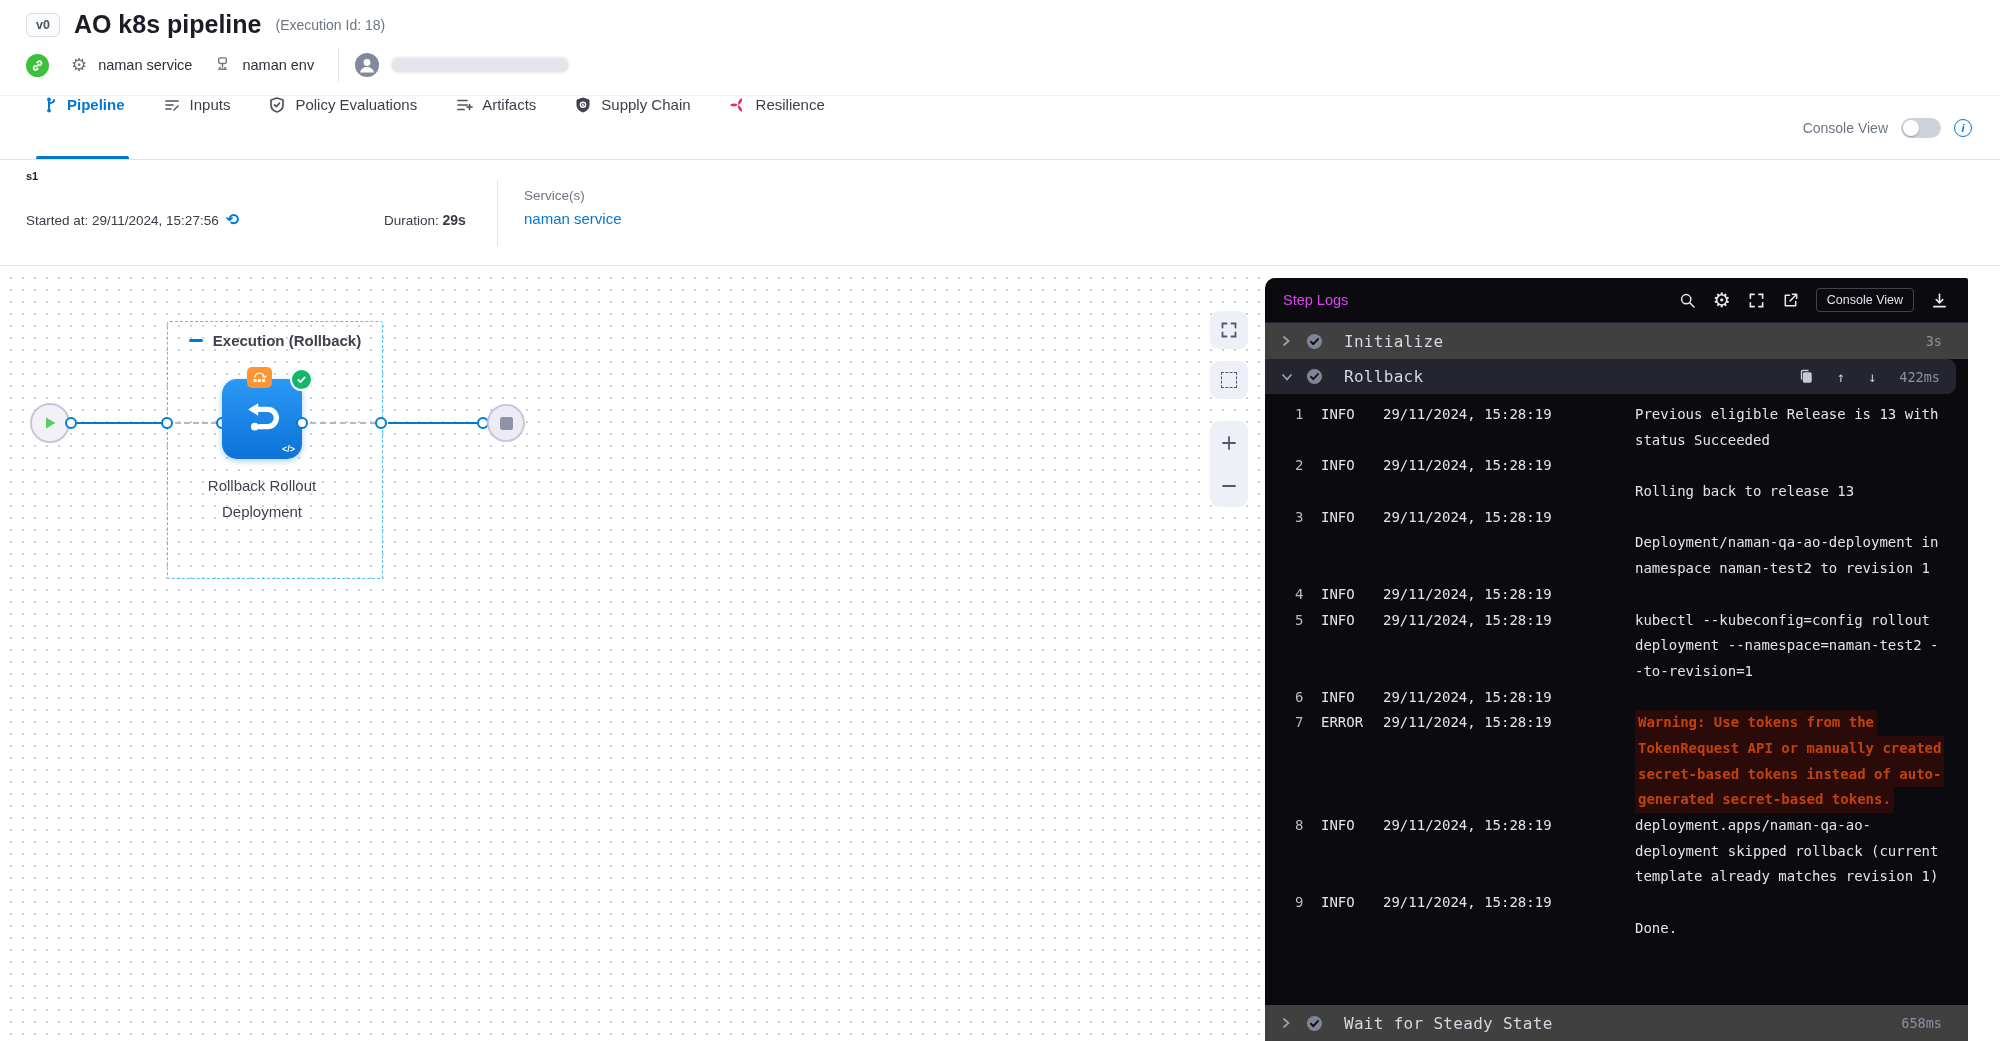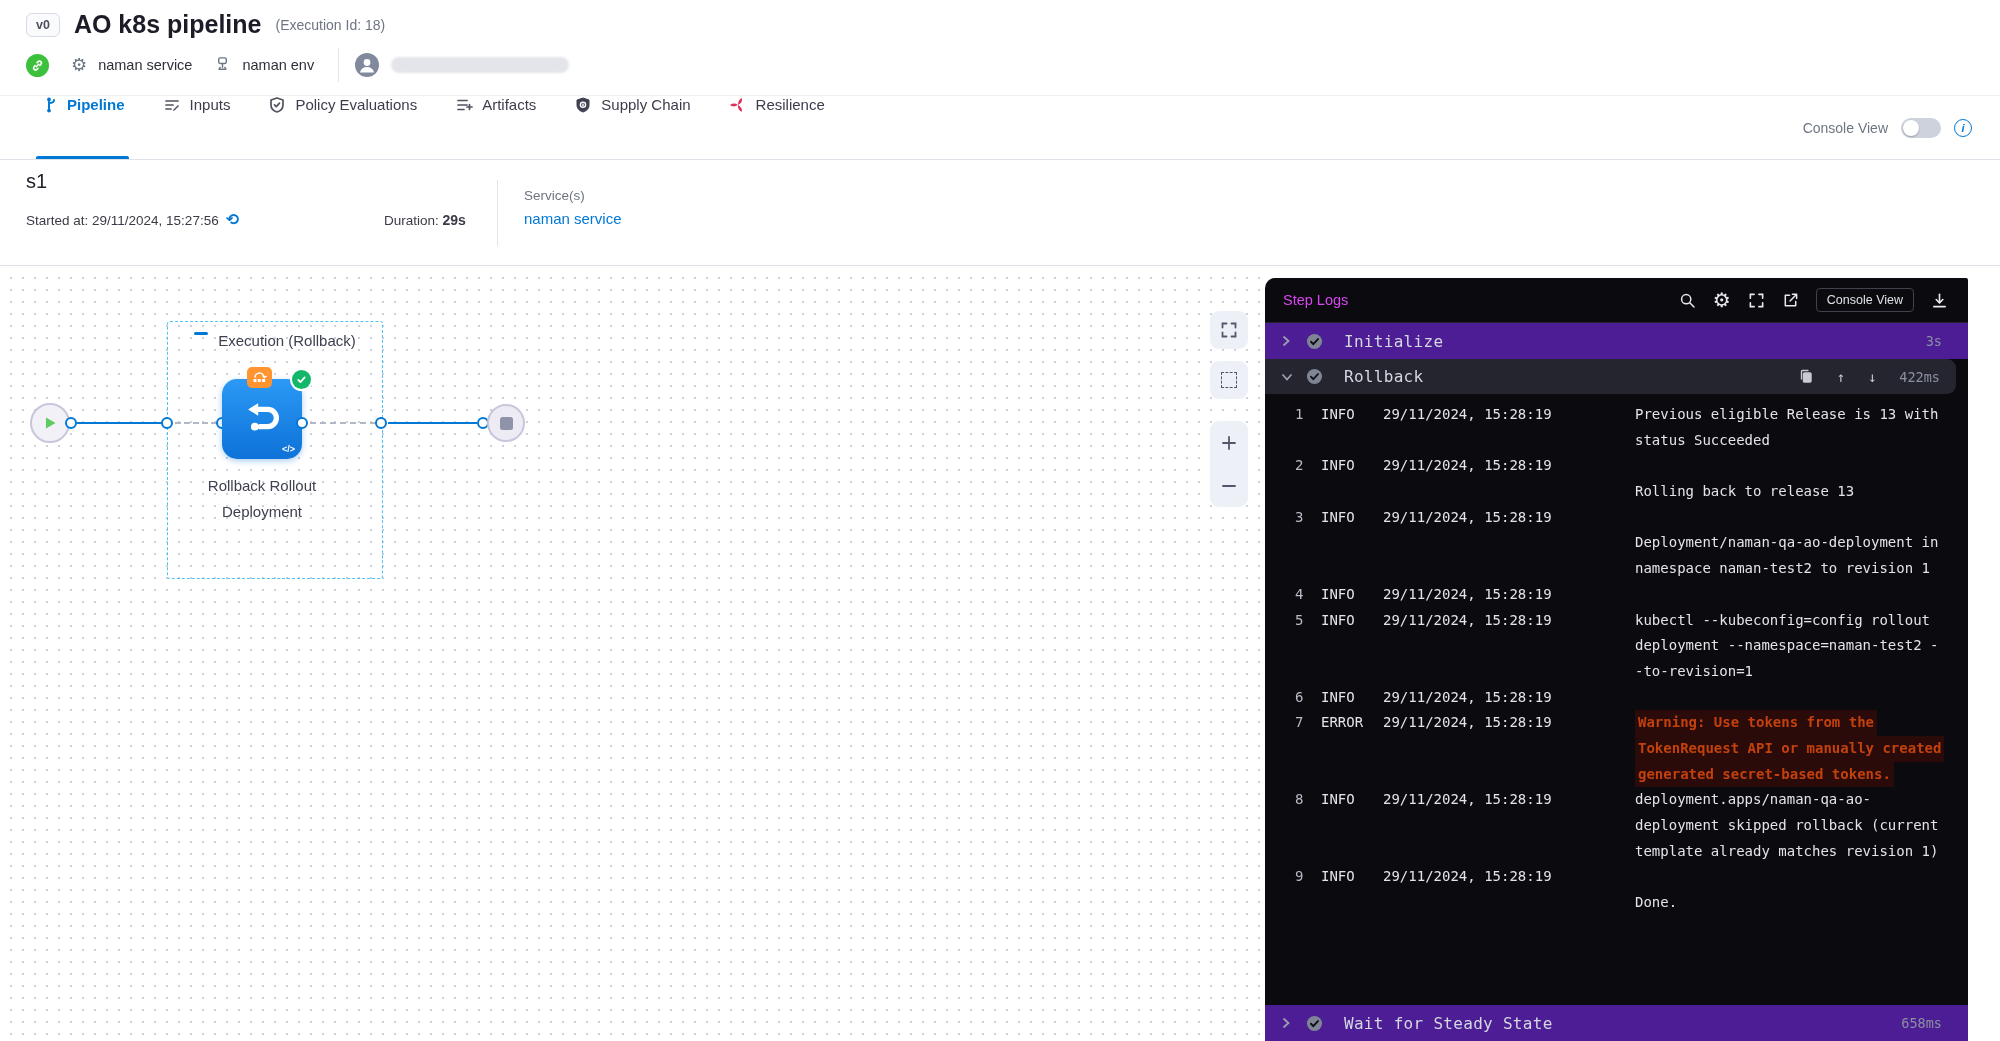--- a/index.html
+++ b/index.html
@@ -31,21 +31,21 @@
   .tab.active::after { content:""; position:absolute; left:-4px; right:-4px; bottom:0; height:3px; background:#0278d5; border-radius:2px 2px 0 0; }
   .tabbar-right { position:absolute; right:28px; top:0; height:100%; display:flex; align-items:center; gap:13px; }
   .cv-label { font-size:14px; color:#6e7582; }
   .toggle { width:40px; height:20px; border-radius:10px; background:#cdd2dc; position:relative; }
   .toggle .knob { position:absolute; left:2px; top:2px; width:16px; height:16px; border-radius:50%; background:#fff; box-shadow:0 1px 2px rgba(0,0,0,.25); }
   .info-circle { width:18px; height:18px; border-radius:50%; border:1.6px solid #0278d5; color:#0278d5;
     font-size:11px; font-weight:bold; display:flex; align-items:center; justify-content:center; font-style:italic; }
 
   
   .stagebar { position:relative; height:106px; border-bottom:1px solid #dfe2e9; }
-  .stage-name { position:absolute; left:26px; top:10px; font-size:20px; font-weight:normal; color:#22222a; }
+  .stage-name { position:absolute; left:26px; top:10px; font-size:11px; font-weight:bold; color:#22222a; }
   .started { position:absolute; left:26px; top:52px; font-size:13.5px; color:#3a3b47; display:flex; align-items:center; gap:7px; }
   .history-ic { color:#0278d5; font-size:16px; font-weight:bold; line-height:1; }
   .duration { position:absolute; left:384px; top:52px; font-size:13.5px; color:#3a3b47; }
   .duration b { font-size:14px; }
   .stage-div { position:absolute; left:497px; top:20px; width:1px; height:66px; background:#e2e4eb; }
   .svc-block { position:absolute; left:524px; top:28px; }
   .env-block { position:absolute; left:845px; top:28px; }
   .blk-label { font-size:13.5px; color:#6e7582; }
   .blk-link { font-size:15px; color:#0278d5; margin-top:7px; cursor:pointer; }
 
@@ -59,21 +59,21 @@
   .g-abs { position:absolute; }
   .start-node { left:30px; top:136px; width:40px; height:40px; border-radius:50%;
     background:#f2f1f8; border:2px solid #c9c5da; display:flex; align-items:center; justify-content:center; }
   .end-node { left:487px; top:137px; width:38px; height:38px; border-radius:50%;
     background:#edecf4; border:2px solid #c9c5da; display:flex; align-items:center; justify-content:center; }
   .end-sq { width:13px; height:13px; border-radius:2.5px; background:#8e93a8; }
   .solid-line { height:0; border-top:2px solid #0278d5; top:155px; }
   .dash-line { height:0; border-top:2px dashed #b4b8c4; top:155px; }
   .port { width:12px; height:12px; border-radius:50%; background:#fff; border:2.5px solid #0278d5; top:150px; }
   .exec-box { left:167px; top:54px; width:216px; height:258px; border:1.6px dashed #4fc3f7; border-radius:3px; }
-  .exec-head { position:absolute; left:0; right:0; top:10px; display:flex; align-items:flex-start; justify-content:center; gap:10px; }
+  .exec-head { position:absolute; left:0; right:0; top:10px; display:flex; align-items:center; justify-content:center; gap:10px;font-weight:bold; }
   .minus-ic { width:14px; height:3px; border-radius:2px; background:#0278d5; }
   .exec-label { font-size:15px; color:#3f4050; }
   .step-node { left:222px; top:112px; width:80px; height:80px; border-radius:15px;
     background:linear-gradient(180deg,#2b99f5,#0e72d8); box-shadow:0 2px 6px rgba(14,114,216,.35);
     display:flex; align-items:center; justify-content:center; cursor:pointer; }
   .code-glyph { position:absolute; right:7px; bottom:5px; color:#fff; font-size:9px; font-weight:bold; }
   .badge-orange { position:absolute; left:25px; top:-12px; width:25px; height:21px; border-radius:5px;
     background:#ff9430; display:flex; align-items:center; justify-content:center; }
   .badge-green { position:absolute; left:70px; top:-9px; width:19px; height:19px; border-radius:50%;
     background:#12b76a; box-shadow:0 0 0 2px #fff; display:flex; align-items:center; justify-content:center; }
@@ -93,21 +93,21 @@
     font-family:"DejaVu Sans Mono","Liberation Mono",monospace; }
   .lp-header { height:45px; flex:0 0 45px; display:flex; align-items:center; padding:0 20px 0 18px;
     border-bottom:1px solid #232330; font-family:"Liberation Sans",sans-serif; }
   .lp-title { font-size:14.5px; color:#d946ef; }
   .lp-icons { margin-left:auto; display:flex; align-items:center; gap:17px; }
   .lp-icons .ic { display:flex; cursor:pointer; }
   .gear-lg { font-size:20px; color:#e8e9ee; line-height:1; cursor:pointer; }
   .cv-btn { border:1px solid #41424e; border-radius:4px; color:#dfe1e8; font-size:12.5px;
     padding:4px 10px; cursor:pointer; }
   .step-row { height:36px; flex:0 0 36px; display:flex; align-items:center; padding:0 26px 0 16px;
-    background:#4c1d95; cursor:pointer; }
+    background:#404040; cursor:pointer; }
   .step-row .chev { display:flex; width:12px; }
   .step-check { width:17px; height:17px; margin-left:13px; }
   .step-name { font-size:16px; color:#d4d8e1; margin-left:21px; letter-spacing:.3px; }
   .step-dur { margin-left:auto; font-size:13.5px; color:#8b90a0; }
   .step-row.selected { background:#24252e; border-radius:0 9px 9px 0; margin-right:12px; padding-right:16px; flex-basis:35px; height:35px; }
   .sel-icons { margin-left:auto; display:flex; align-items:center; gap:23px; }
   .sel-icons .ic { display:flex; cursor:pointer; }
   .arrow-gl { color:#c7cad3; font-size:14px; cursor:pointer; line-height:1; }
   .log-scroll { flex:1; padding-top:8px; }
   .log-row { display:flex; align-items:flex-start; height:25.7px; line-height:25.7px;
@@ -488,20 +488,26 @@
           <span class="lmsg red">Warning: Use tokens from the</span>
         </div>
 
         <div class="log-row">
           <span class="lnum"></span>
           <span class="llevel"></span>
           <span class="ltime"></span>
           <span class="lmsg red">TokenRequest API or manually created</span>
         </div>
 
+        <div class="log-row">
+          <span class="lnum"></span>
+          <span class="llevel"></span>
+          <span class="ltime"></span>
+          <span class="lmsg red">secret-based tokens instead of auto-</span>
+        </div>
 
         <div class="log-row">
           <span class="lnum"></span>
           <span class="llevel"></span>
           <span class="ltime"></span>
           <span class="lmsg red">generated secret-based tokens.</span>
         </div>
 
         <div class="log-row">
           <span class="lnum">8</span>

